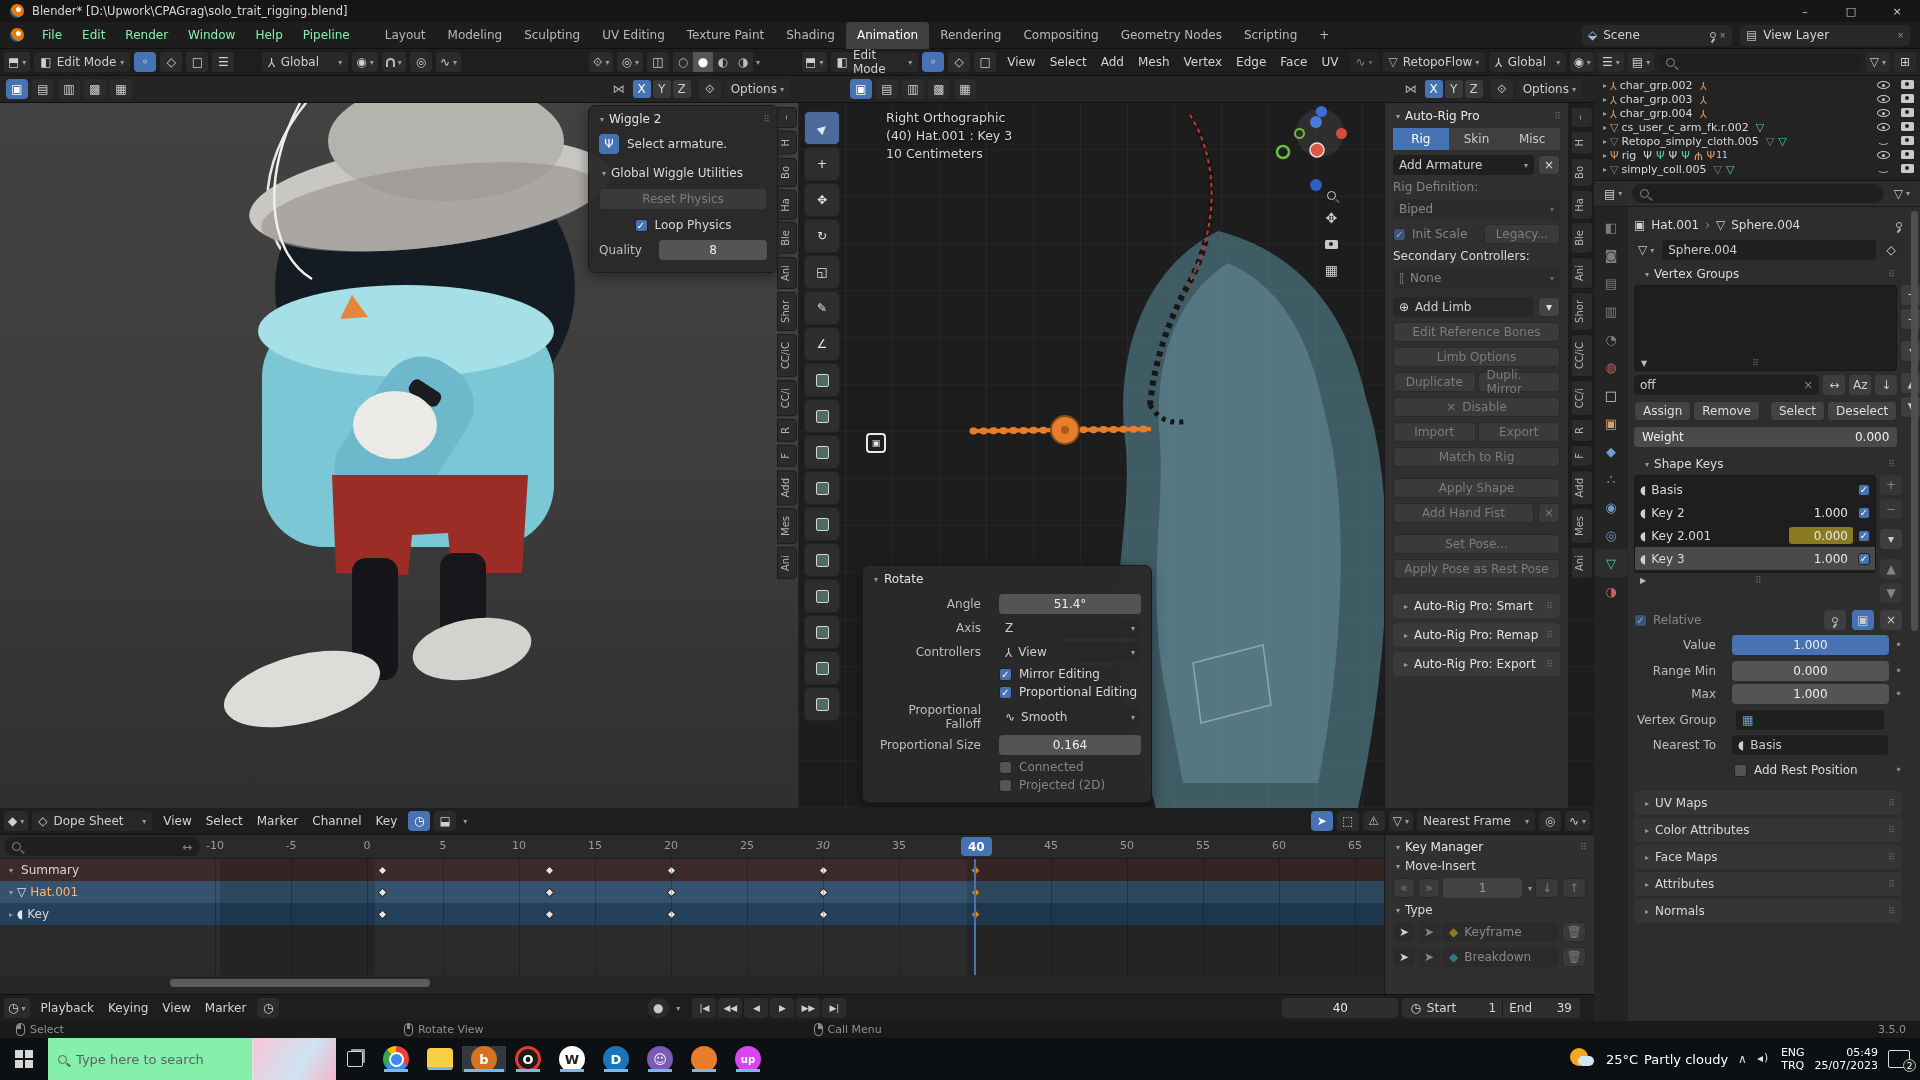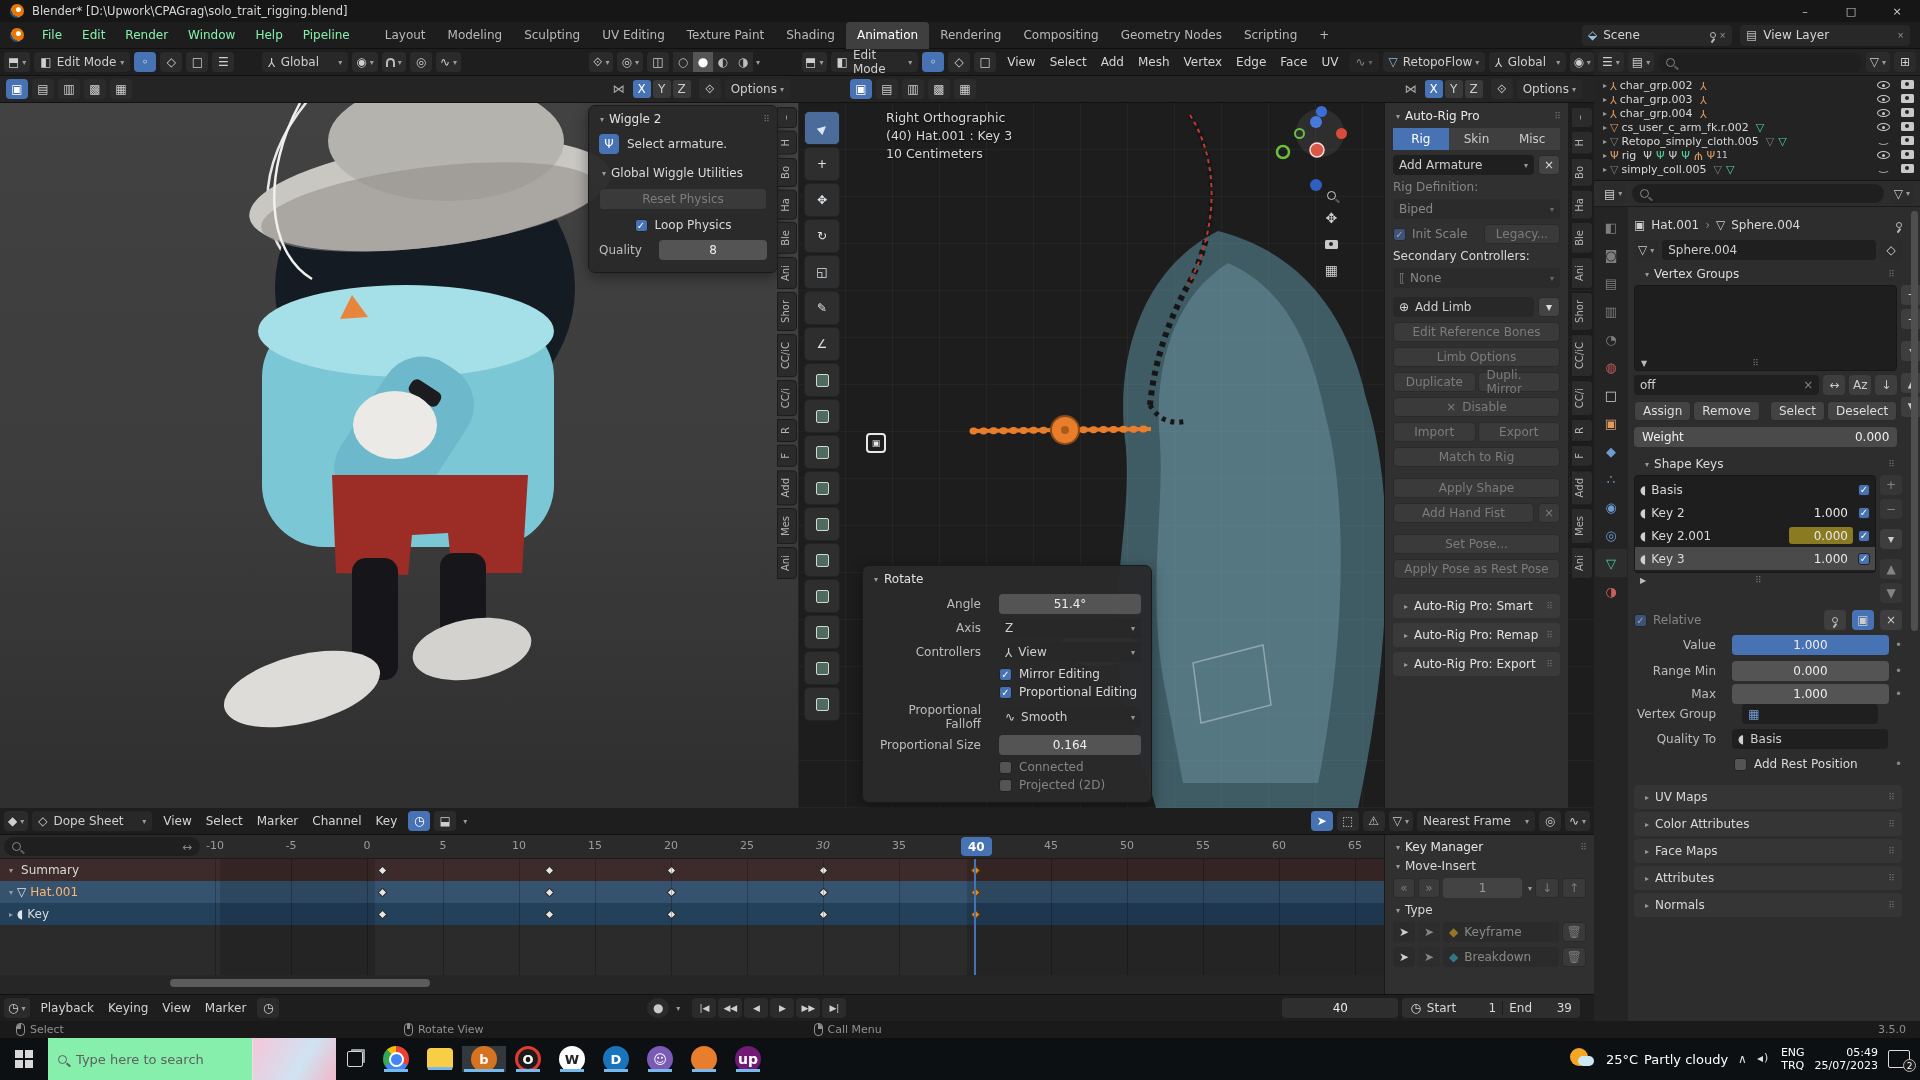--- a/index.html
+++ b/index.html
@@ -911,29 +911,29 @@
       <div class="row" style="gap:6px;margin-top:6px">
           <span class="lblcol" style="width:92px">Range Min</span>
           <span class="field" style="flex:1">0.000</span>
           <span class="dim">•</span>
         </div>
       <div class="row" style="gap:6px;margin-top:3px">
           <span class="lblcol" style="width:92px">Max</span>
           <span class="field" style="flex:1">1.000</span>
           <span class="dim">•</span>
         </div>
-      <div class="row" style="gap:16px;margin-top:0">
+      <div class="row" style="gap:10px;margin-top:6px">
           <span class="lblcol" style="width:92px">Vertex Group</span>
           <span class="drop" style="flex:1;background:#1f1f1f">
             <span class="b">▦</span>
           </span>
           <span style="width:8px"></span>
         </div>
       <div class="row" style="gap:6px;margin-top:5px">
-          <span class="lblcol" style="width:92px">Quality To</span>
+          <span class="lblcol" style="width:92px">Nearest To</span>
           <span class="drop" style="flex:1;background:#1f1f1f">
             <span class="w" style="margin-right:6px">◖</span>
             <span class="lbl">Basis</span>
           </span>
           <span style="width:8px"></span>
         </div>
       <div class="row" style="gap:7px;margin-top:8px;padding-left:100px">
           <span class="chk off">✓</span>
           <span>Add Rest Position</span>
           <span style="flex:1"></span>
@@ -1233,21 +1233,21 @@
         </div>
         <div class="tb-ic gplus">
           <span class="appc gplus" style="background: rgb(123, 91, 181);">☺</span>
           <span class="ul"></span>
         </div>
         <div class="tb-ic osearch">
           <span class="appc osearch" style="background: rgb(232, 125, 44);"></span>
           <span class="ul"></span>
         </div>
         <div class="tb-ic upwork">
-          <span class="appc upwork" style="background: #701a75; font-size: 14px;">up</span>
+          <span class="appc upwork" style="background: #d946ef; font-size: 10px;">up</span>
           <span class="ul"></span>
         </div>
       </div>
     <span style="flex:1"></span>
     <div class="row" style="gap:10px;color:#fff;padding-right:10px">
       <span style="position:relative;width:26px;height:26px">
           <span class="abs" style="left:0;top:2px;width:18px;height:18px;border-radius:50%;background:#f5a623"></span>
           <span class="abs" style="left:8px;top:10px;width:16px;height:10px;border-radius:6px;background:#cfe6f5"></span>
         </span>
       <span class="row" style="gap:6px;font-size:13px">

